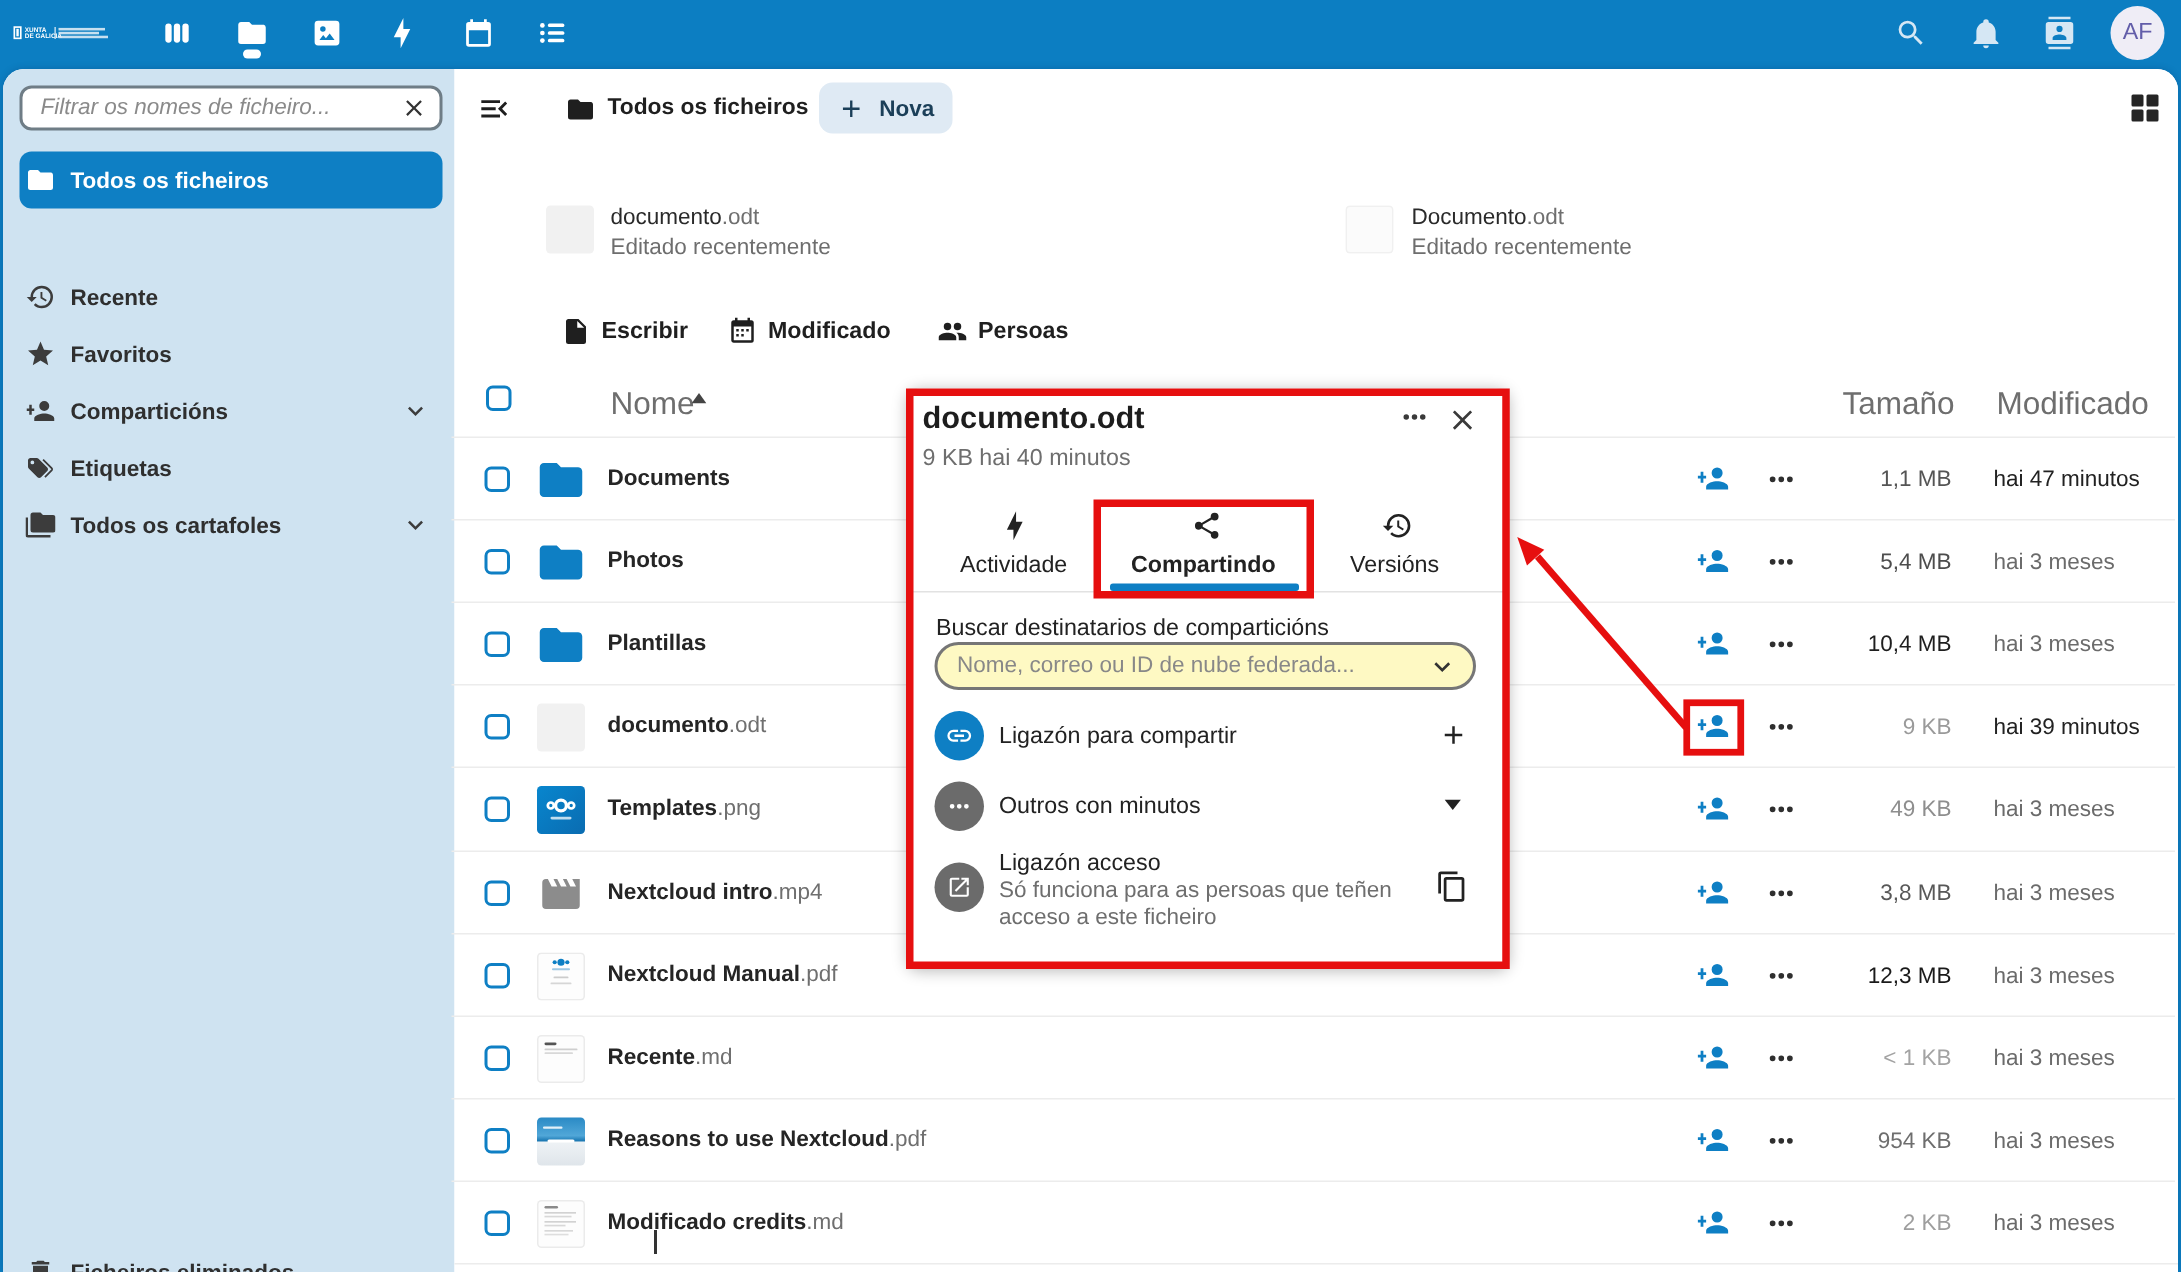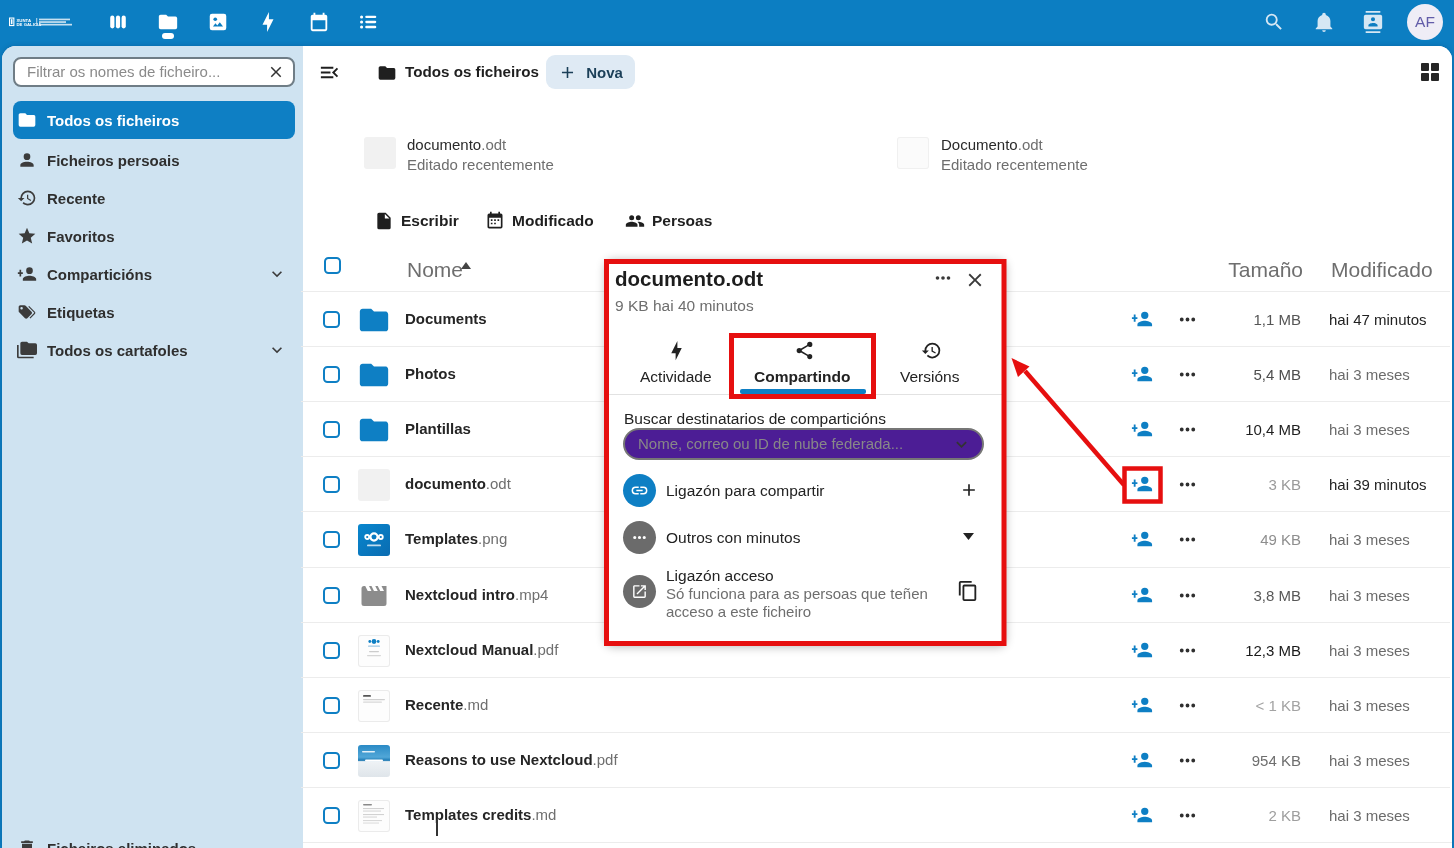--- a/index.html
+++ b/index.html
@@ -2,21 +2,21 @@
 <html><head><meta charset="utf-8">
 <style>
 * { margin:0; padding:0; box-sizing:border-box; }
 html,body { width:1454px; height:848px; overflow:hidden; font-family:"Liberation Sans",sans-serif; }
 body { background:#0c7ec2; position:relative; font-size:15px; color:#222; }
 svg { display:block; }
 .topbar { position:absolute; left:0; top:0; width:1454px; height:46px; }
 .tic { position:absolute; top:11px; }
 .app { position:absolute; left:2px; top:46px; width:1450px; height:802px; border-radius:14px 14px 0 0; overflow:hidden; background:#fff; box-shadow:0 0 5px rgba(0,40,90,.25); }
 .sidebar { position:absolute; left:0; top:0; width:301px; height:802px; background:#cfe3f1; }
-.sbsearch { position:absolute; left:11px; top:11px; width:282px; height:30px; background:#fff; border:2px solid #6f7d86; border-radius:8px; color:#8a8a8a; font-size:15px; line-height:26px; padding-left:12px; }
+.sbsearch { position:absolute; left:11px; top:11px; width:282px; height:30px; background:#fff; border:2px solid #6f7d86; border-radius:8px; color:#8a8a8a; font-size:15px; line-height:26px; padding-left:12px;font-style:italic; }
 .sbx { position:absolute; right:8px; top:4px; }
 .nitem { position:absolute; left:11px; width:282px; height:38px; border-radius:8px; display:flex; align-items:center; font-weight:600; color:#2f2f2f; }
 .nitem svg { margin-left:4px; }
 .nitem span { margin-left:10px; }
 .nitem.active { background:#0e7fc4; color:#fff; }
 .nchev { position:absolute; right:8px; top:9px; }
 .content { position:absolute; left:301px; top:0; width:1149px; height:802px; background:#fff; }
 .hdr-abs { position:absolute; }
 .crumbtitle { font-weight:700; font-size:15.2px; color:#1f1f1f; }
 .nova { position:absolute; left:243px; top:9px; width:89px; height:34px; background:#dfeaf4; border-radius:9px; color:#1b3f58; font-weight:700; font-size:15px; display:flex; align-items:center; justify-content:center; }
@@ -123,26 +123,20 @@
             <path d="M19,6.41L17.59,5L12,10.59L6.41,5L5,6.41L10.59,12L5,17.59L6.41,19L12,13.41L17.59,19L19,17.59L13.41,12L19,6.41Z" fill="#333"></path>
           </svg>
         </span>
     </div>
     <div class="nitem active" style="top:55px">
         <svg width="20" height="20" viewBox="0 0 24 24">
           <path d="M10,4H4C2.89,4 2,4.89 2,6V18A2,2 0 0,0 4,20H20A2,2 0 0,0 22,18V8C22,8 22,6 20,6H12L10,4Z" fill="#ffffff"></path>
         </svg>
         <span>Todos os ficheiros</span>
       </div>
-<div class="nitem" style="top:95px">
-        <svg width="20" height="20" viewBox="0 0 24 24">
-          <path d="M12,4A4,4 0 0,1 16,8A4,4 0 0,1 12,12A4,4 0 0,1 8,8A4,4 0 0,1 12,4M12,14C16.42,14 20,15.79 20,18V20H4V18C4,15.79 7.58,14 12,14Z" fill="#3c3c3c"></path>
-        </svg>
-        <span>Ficheiros persoais</span>
-      </div>
 <div class="nitem" style="top:171px">
         <svg width="20" height="20" viewBox="0 0 24 24">
           <path d="M12,17.27L18.18,21L16.54,13.97L22,9.24L14.81,8.62L12,2L9.19,8.62L2,9.24L7.45,13.97L5.82,21L12,17.27Z" fill="#3c3c3c"></path>
         </svg>
         <span>Favoritos</span>
       </div>
 <div class="nitem" style="top:133px">
         <svg width="20" height="20" viewBox="0 0 24 24">
           <path d="M13.5,8H12V13L16.28,15.54L17,14.33L13.5,12.25V8M13,3A9,9 0 0,0 4,12H1L4.96,16.03L9,12H6A7,7 0 0,1 13,5A7,7 0 0,1 20,12A7,7 0 0,1 13,19C11.07,19 9.32,18.21 8.06,16.94L6.64,18.36C8.27,20 10.5,21 13,21A9,9 0 0,0 22,12A9,9 0 0,0 13,3" fill="#3c3c3c"></path>
         </svg>
@@ -319,21 +313,21 @@
   <span class="rshare">
       <svg width="22" height="22" viewBox="0 0 24 24">
         <path d="M15,14C12.33,14 7,15.33 7,18V20H23V18C23,15.33 17.67,14 15,14M15,12A4,4 0 0,0 19,8A4,4 0 0,0 15,4A4,4 0 0,0 11,8A4,4 0 0,0 15,12M5,15V12H7V10H5V7H3V10H1V12H3V15H5Z" fill="#0e7fc4"></path>
       </svg>
     </span>
   <span class="rdots">
       <svg width="23" height="23" viewBox="0 0 24 24">
         <path d="M16,12A2,2 0 0,1 18,10A2,2 0 0,1 20,12A2,2 0 0,1 18,14A2,2 0 0,1 16,12M10,12A2,2 0 0,1 12,10A2,2 0 0,1 14,12A2,2 0 0,1 12,14A2,2 0 0,1 10,12M4,12A2,2 0 0,1 6,10A2,2 0 0,1 8,12A2,2 0 0,1 6,14A2,2 0 0,1 4,12Z" fill="#2f2f2f"></path>
       </svg>
     </span>
-  <span class="rsize" style="color:#9a9a9a">3 KB</span>
+  <span class="rsize" style="color:#9a9a9a">9 KB</span>
   <span class="rdate" style="color:#222">hai 39 minutos</span>
 </div>
 
 <div class="frow" style="top:511.3px">
   <span class="cb" style="left:22px;top:19px"></span>
   <span class="ficon">
       <div class="th" style="background:linear-gradient(135deg,#0886ce,#0a6cb1)">
         <svg width="32" height="32" viewBox="0 0 32 32">
           <g fill="none" stroke="#fff">
             <circle cx="16" cy="13" r="3.6" stroke-width="2.2"></circle>
@@ -471,21 +465,21 @@
           <rect x="5" y="4" width="9" height="1.6" rx="0.8" fill="#8a8a8a"></rect>
           <rect x="5" y="8" width="21" height="1.1" fill="#d2d2d2"></rect>
           <rect x="5" y="10.5" width="18" height="1.1" fill="#d8d8d8"></rect>
           <rect x="5" y="14" width="21" height="1.1" fill="#d2d2d2"></rect>
           <rect x="5" y="16.5" width="14" height="1.1" fill="#d8d8d8"></rect>
           <rect x="5" y="20" width="19" height="1.1" fill="#d8d8d8"></rect>
           <rect x="5" y="22.5" width="16" height="1.1" fill="#dedede"></rect>
         </svg>
       </div>
     </span>
-  <span class="fname"><b>Templates credits</b><i>.md</i></span>
+  <span class="fname"><b>Modificado credits</b><i>.md</i></span>
   <span class="rshare">
       <svg width="22" height="22" viewBox="0 0 24 24">
         <path d="M15,14C12.33,14 7,15.33 7,18V20H23V18C23,15.33 17.67,14 15,14M15,12A4,4 0 0,0 19,8A4,4 0 0,0 15,4A4,4 0 0,0 11,8A4,4 0 0,0 15,12M5,15V12H7V10H5V7H3V10H1V12H3V15H5Z" fill="#0e7fc4"></path>
       </svg>
     </span>
   <span class="rdots">
       <svg width="23" height="23" viewBox="0 0 24 24">
         <path d="M16,12A2,2 0 0,1 18,10A2,2 0 0,1 20,12A2,2 0 0,1 18,14A2,2 0 0,1 16,12M10,12A2,2 0 0,1 12,10A2,2 0 0,1 14,12A2,2 0 0,1 12,14A2,2 0 0,1 10,12M4,12A2,2 0 0,1 6,10A2,2 0 0,1 8,12A2,2 0 0,1 6,14A2,2 0 0,1 4,12Z" fill="#2f2f2f"></path>
       </svg>
     </span>
@@ -525,21 +519,21 @@
         <path d="M13.5,8H12V13L16.28,15.54L17,14.33L13.5,12.25V8M13,3A9,9 0 0,0 4,12H1L4.96,16.03L9,12H6A7,7 0 0,1 13,5A7,7 0 0,1 20,12A7,7 0 0,1 13,19C11.07,19 9.32,18.21 8.06,16.94L6.64,18.36C8.27,20 10.5,21 13,21A9,9 0 0,0 22,12A9,9 0 0,0 13,3" fill="#222"></path>
       </svg>
     </div>
   <div class="dabs" style="left:35px;top:109px;font-size:15.5px">Actividade</div>
   <div class="dabs" style="left:149px;top:109px;font-size:15.5px;font-weight:700">Compartindo</div>
   <div class="dabs" style="left:295px;top:109px;font-size:15.5px">Versións</div>
   <div class="dabs" style="left:135px;top:130px;width:126px;height:5px;background:#0e7fc4;border-radius:2px"></div>
   <div class="dabs" style="left:0;top:135px;width:401px;height:1px;background:#e2e2e2"></div>
 
   <div class="dabs" style="left:19px;top:151px;font-size:15.5px">Buscar destinatarios de comparticións</div>
-  <div class="dabs" style="left:18px;top:169px;width:361px;height:32px;border:2px solid #767676;border-radius:16px;background:#4c1d95">
+  <div class="dabs" style="left:18px;top:169px;width:361px;height:32px;border:2px solid #767676;border-radius:16px;background:#fef9c3">
     <span style="position:absolute;left:13px;top:5px;color:#888">Nome, correo ou ID de nube federada...</span>
     <span style="position:absolute;right:10px;top:4px">
         <svg width="21" height="21" viewBox="0 0 24 24">
           <path d="M7.41,8.58L12,13.17L16.59,8.58L18,10L12,16L6,10L7.41,8.58Z" fill="#333"></path>
         </svg>
       </span>
   </div>
 
   <div class="circ" style="left:18px;top:215px;background:#0e7fc4">
       <svg width="19" height="19" viewBox="0 0 24 24">

